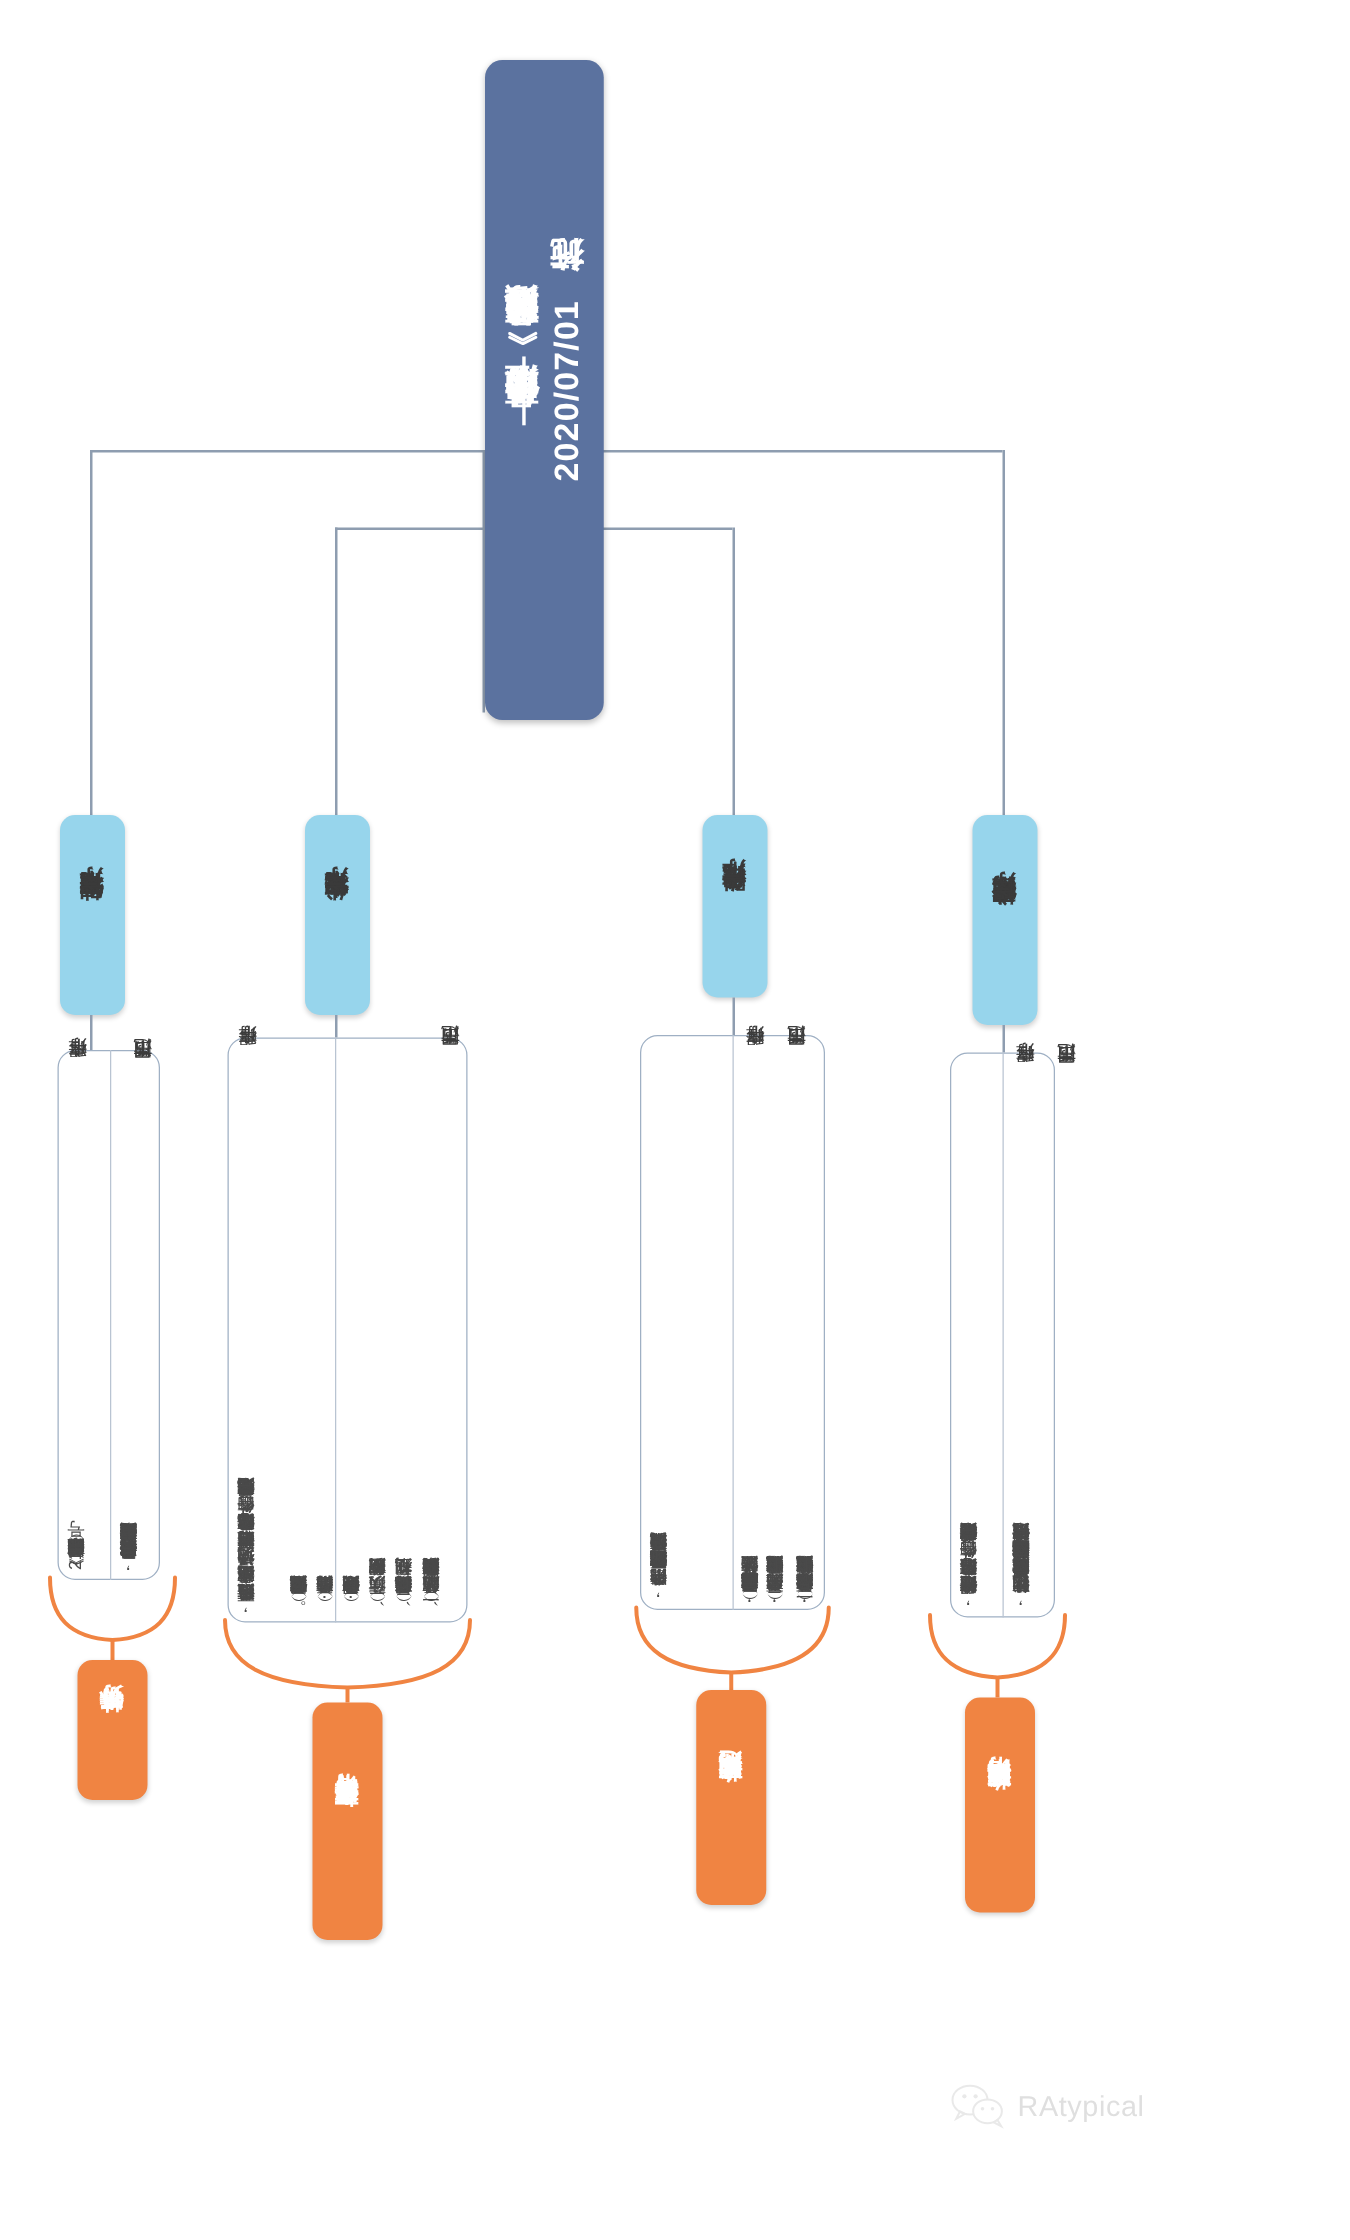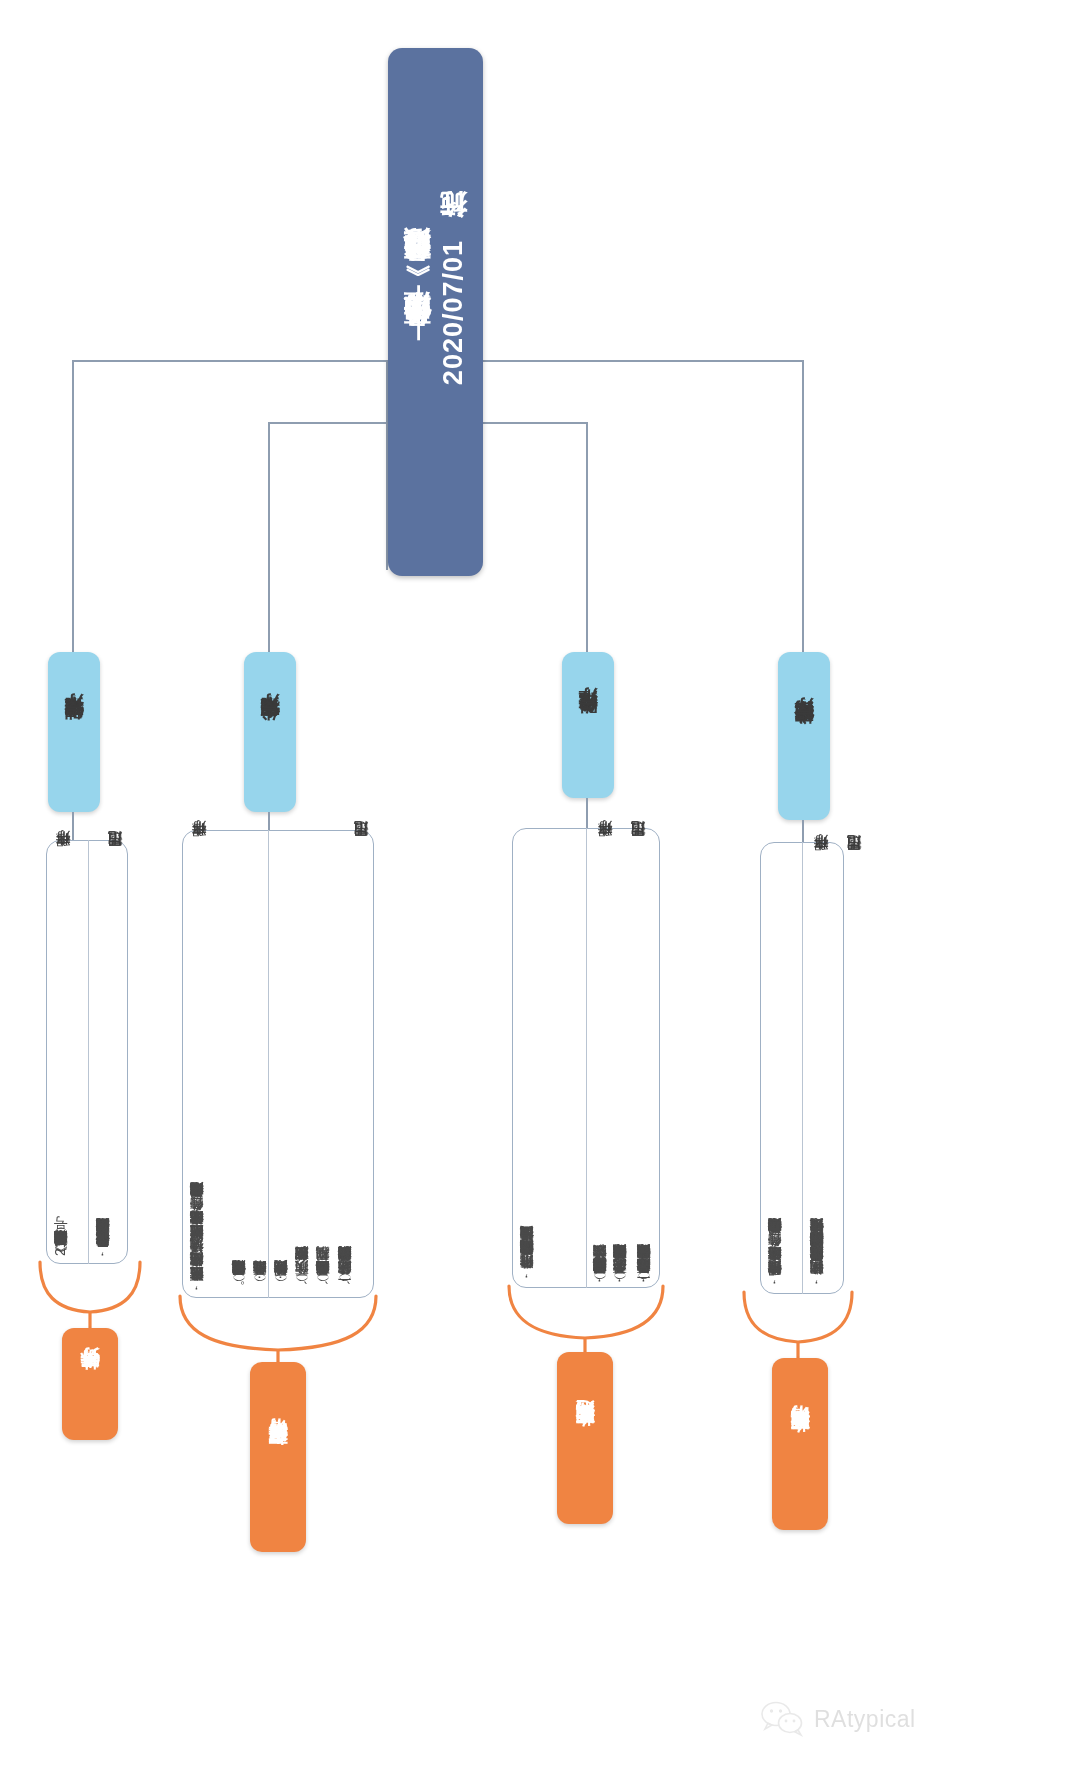--- a/index.html
+++ b/index.html
@@ -126,21 +126,21 @@
   
   .ln { position: absolute; background: #8e9db0; }
   .ln-v { width: 1.6px; }
   .ln-h { height: 1.6px; }
 
   svg.brace { position: absolute; overflow: visible; }
 
   
   #watermark {
     position: absolute;
-    left: 760px; top: 1700px;
+    left: 760px; top: 1666px;
     display: flex;
     align-items: center;
     gap: 8px;
     opacity: .45;
     text-align: center;
   }
   #wm-text {
     color: #b9b9b9;
     font-size: 23px;
     letter-spacing: .5px;

